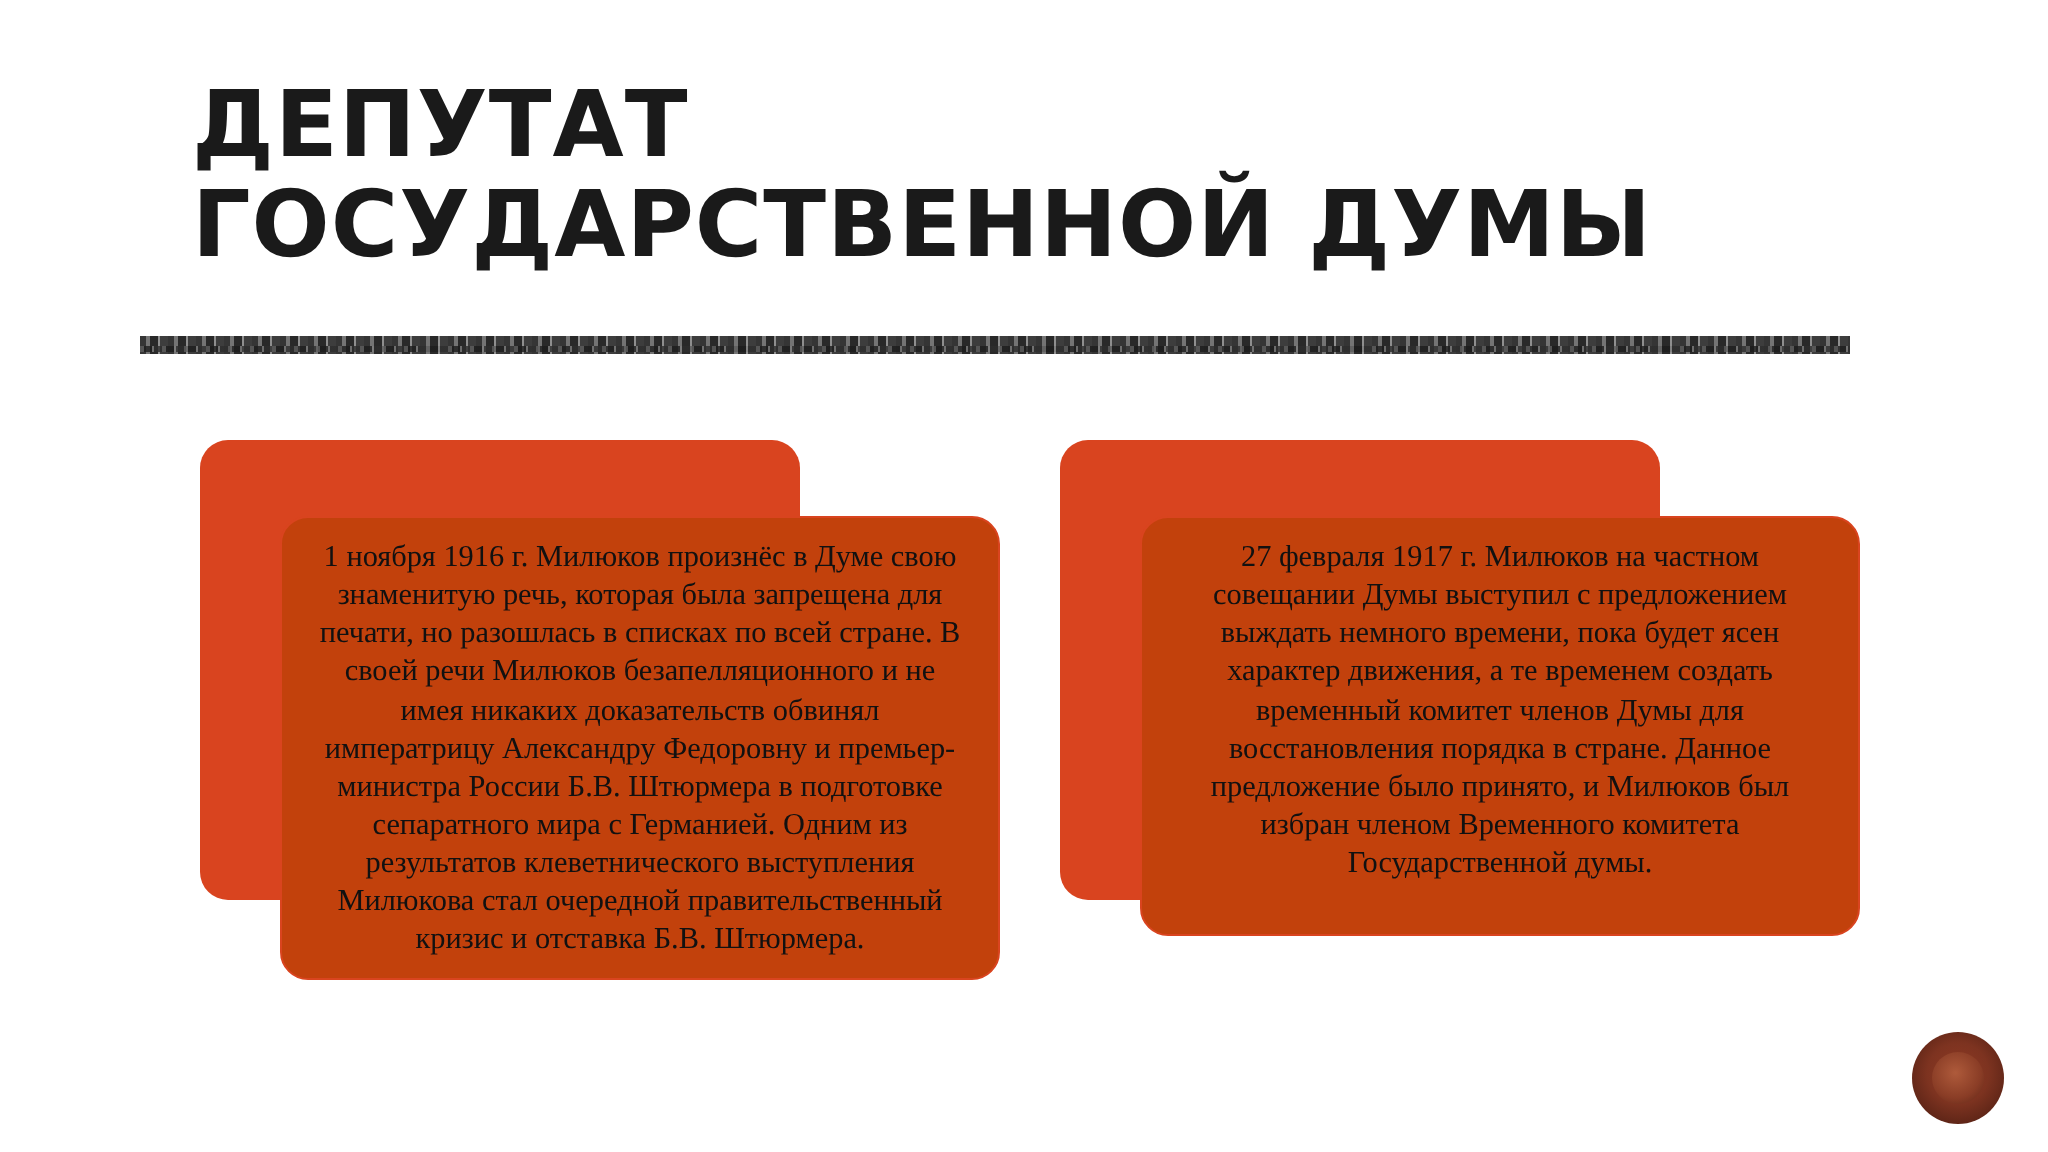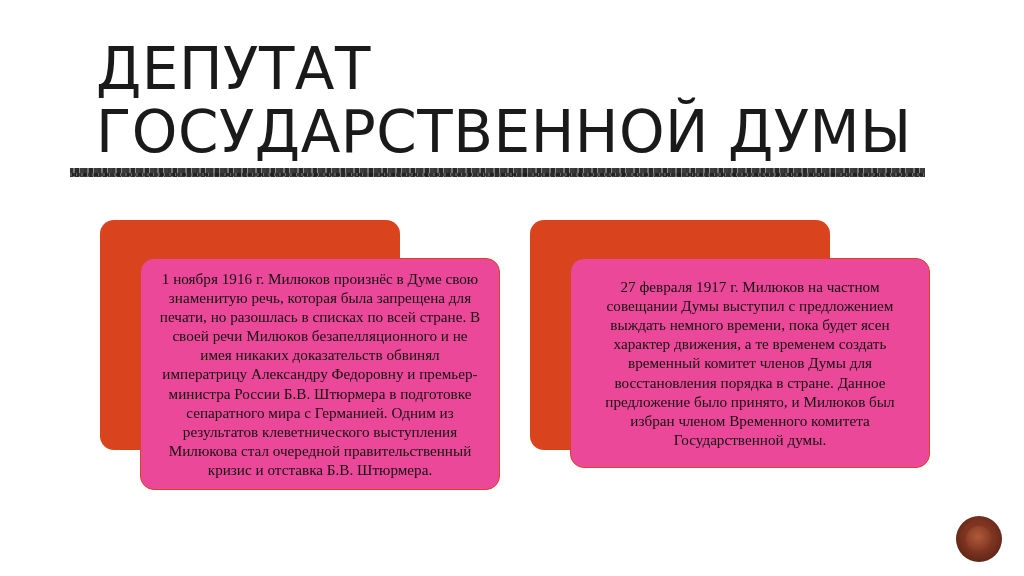--- a/index.html
+++ b/index.html
@@ -25,25 +25,25 @@
 
   
   .title-block {
     position: absolute;
     left: 96px;
     top: 38px;
     width: 830px;
   }
   .title-text {
     font-family: "DejaVu Sans", sans-serif;
-    font-size: 58px;
+    font-size: 46px;
     line-height: 1.08;
     letter-spacing: 0.5px;
     color: #1a1a1a;
-    font-weight: 400;
+    font-weight: 700;
     text-transform: uppercase;
     white-space: pre-line;
   }
 
   .title-rule {
     position: absolute;
     left: 70px;
     top: 168px;
     width: 855px;
     height: 9px;
@@ -75,26 +75,26 @@
   .card-wrap {
     position: absolute;
   }
   .card-shadow {
     position: absolute;
     background: #d9441f;
     border-radius: 14px;
   }
   .card-body {
     position: absolute;
-    background: #ec4899;
+    background: #c2410c;
     border: 1.5px solid #d9441f;
     border-radius: 14px;
     box-sizing: border-box;
     display: flex;
-    align-items: center;
+    align-items: flex-start;
     justify-content: center;
   }
   .card-text {
     font-family: "Liberation Serif", serif;
     font-size: 15.2px;
     line-height: 1.26;
     color: #111111;
     text-align: center;
     padding: 10px 18px;
     white-space: pre-line;

